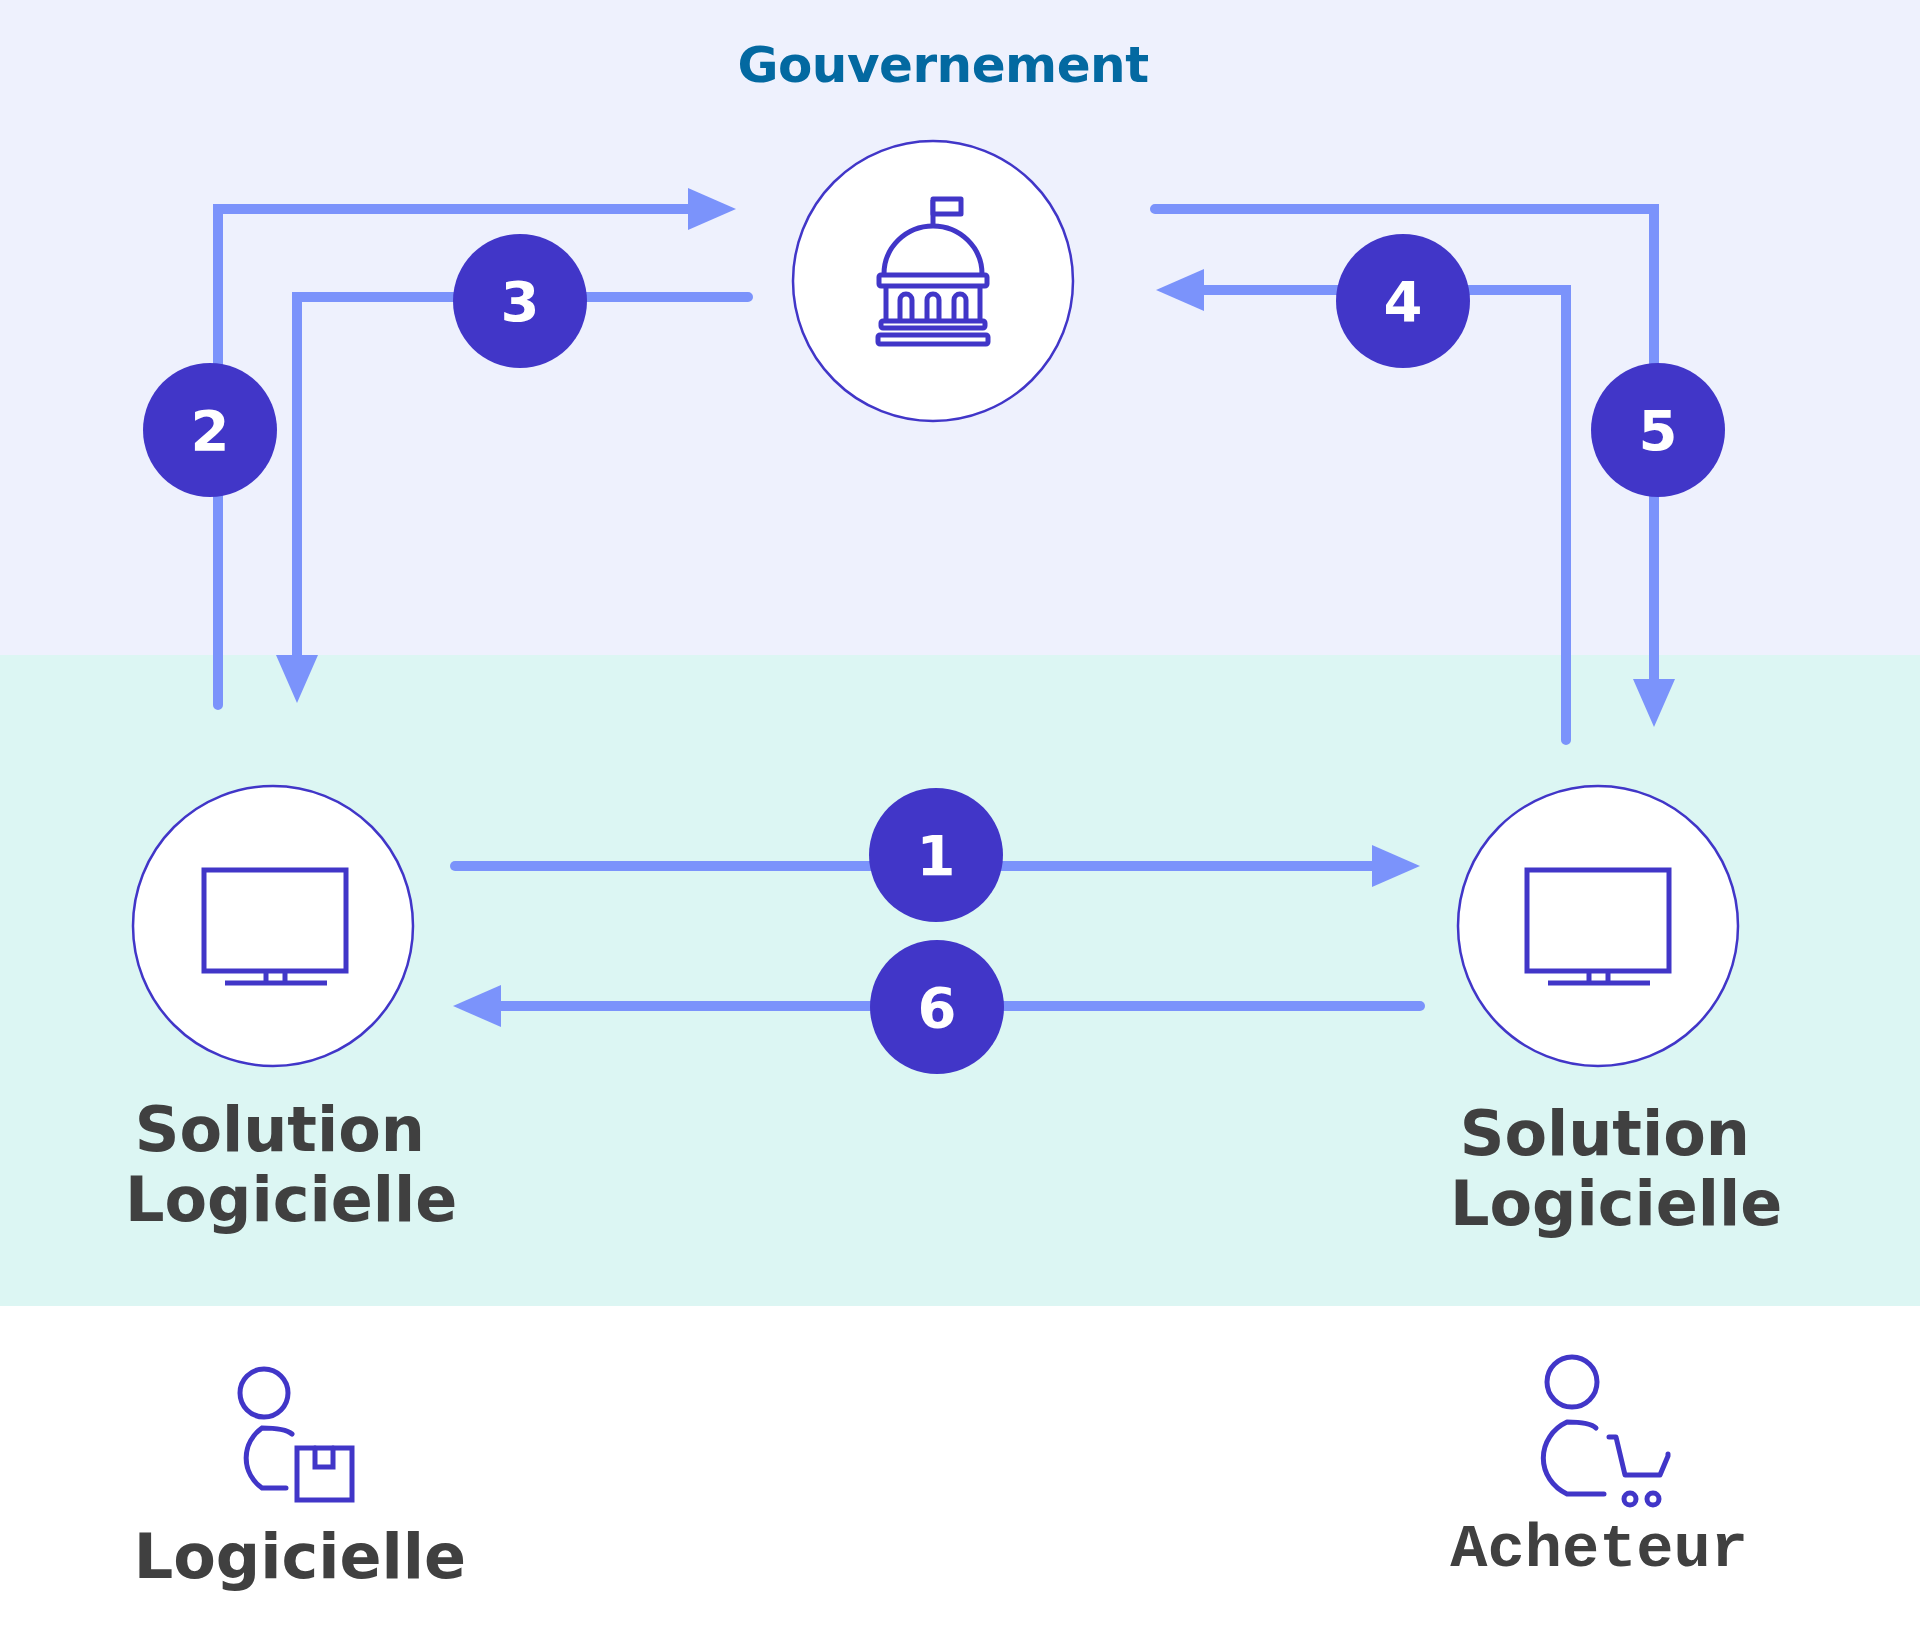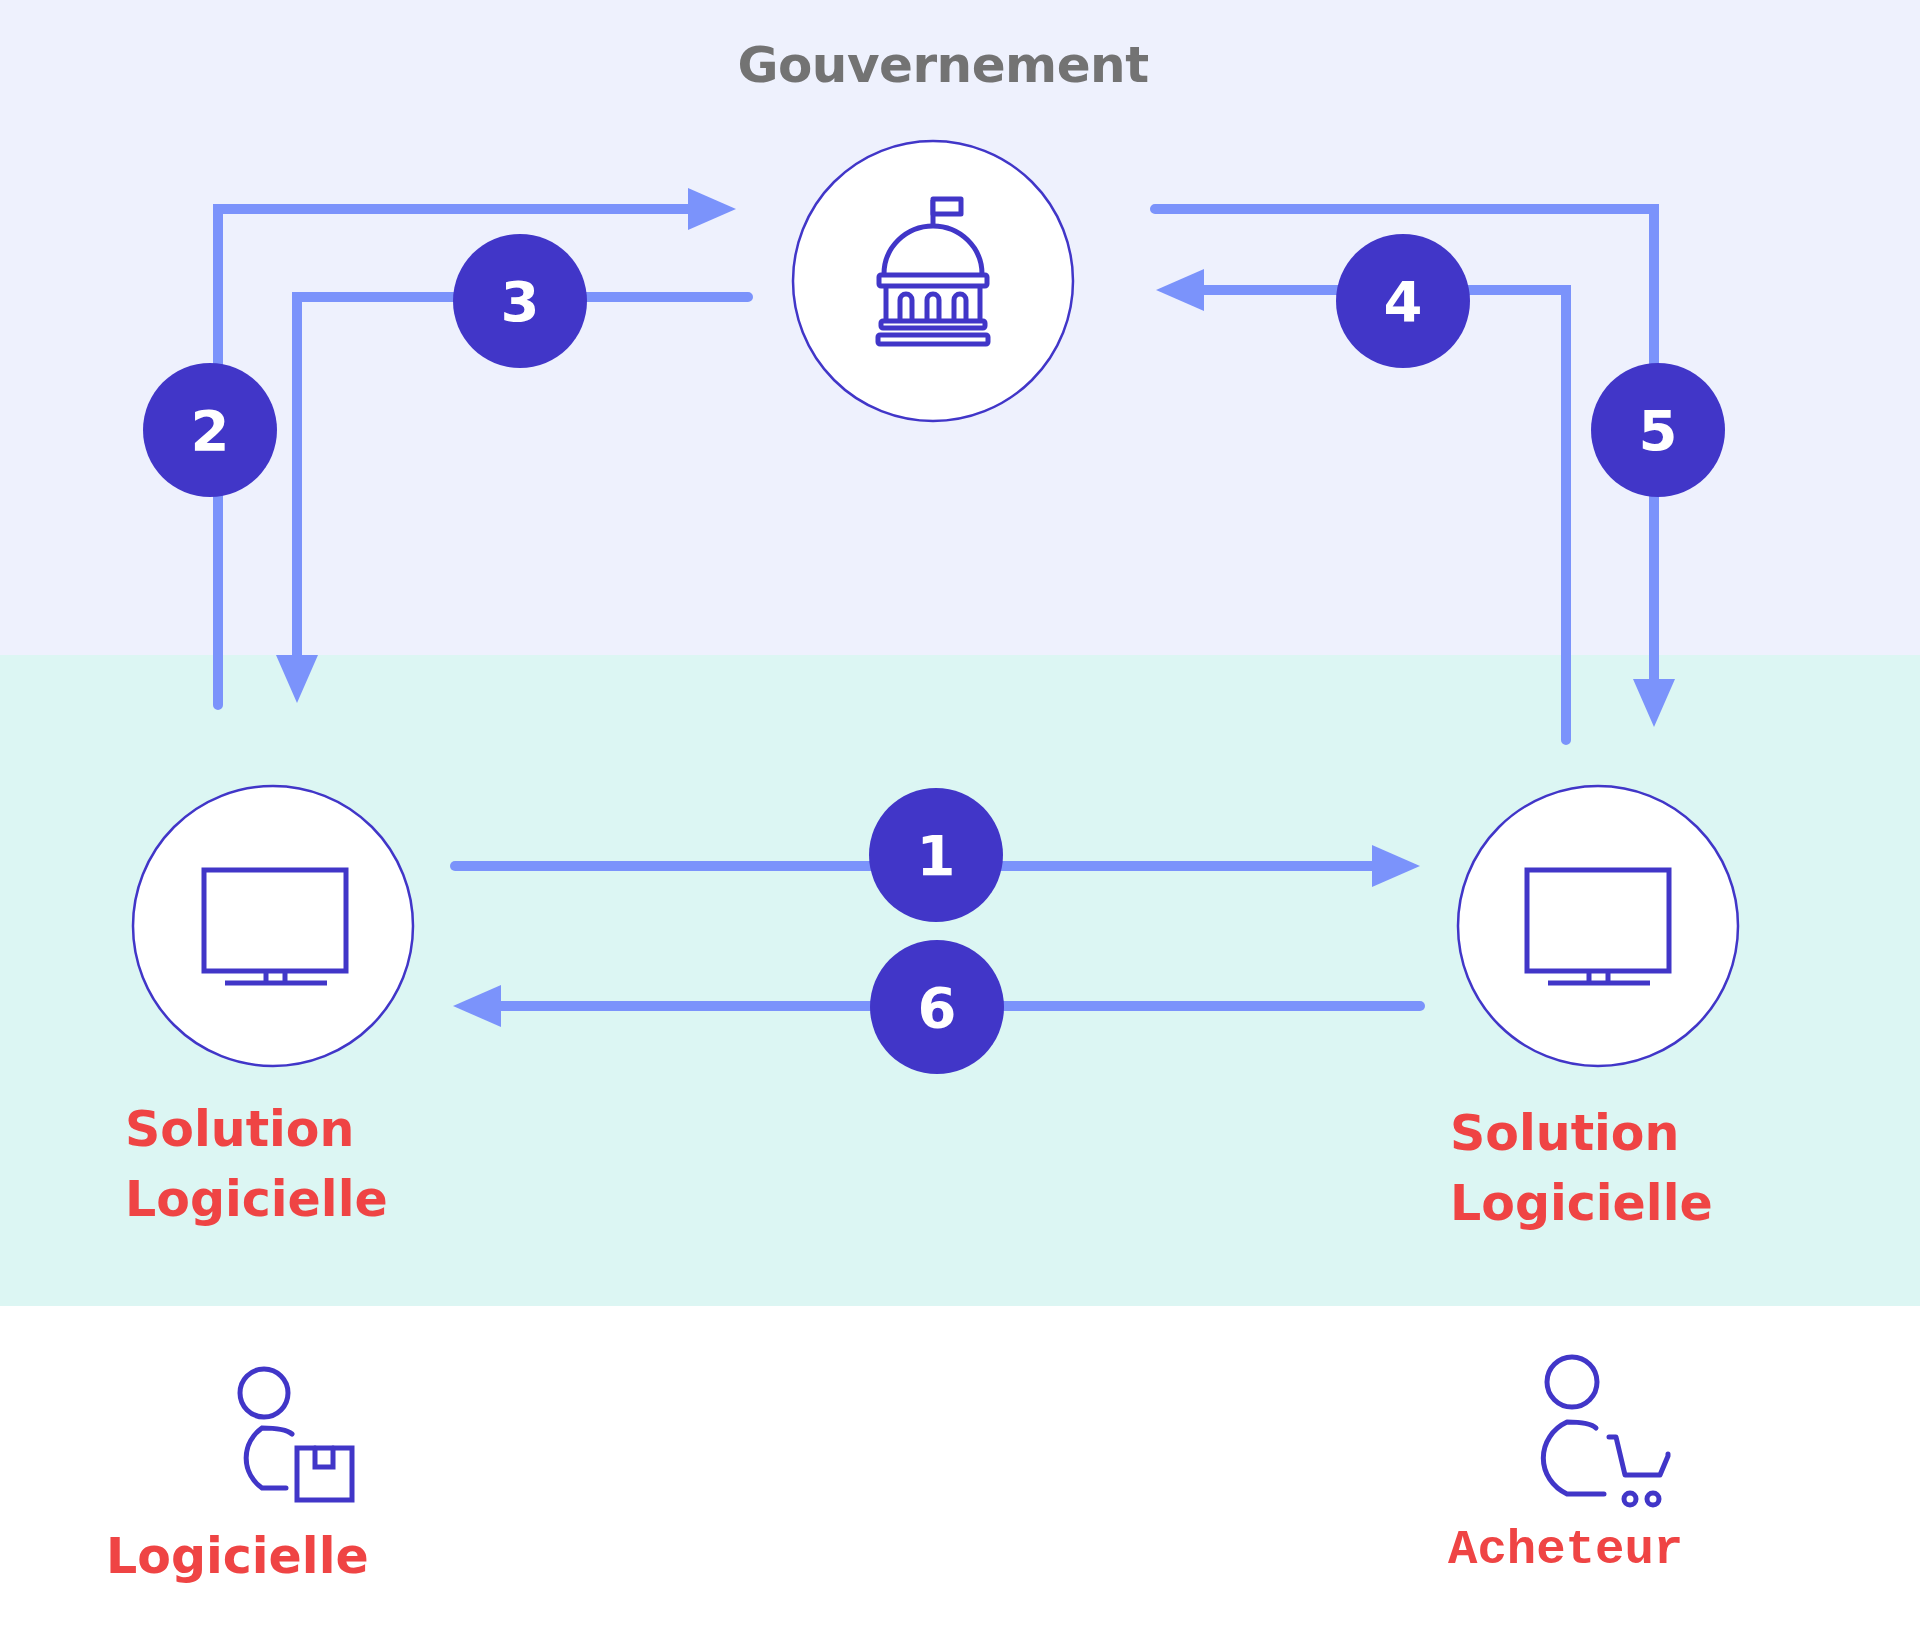--- a/index.html
+++ b/index.html
@@ -1,23 +1,23 @@
 <!DOCTYPE html>
 <html><head>
 <meta charset="utf-8">
 <style>
   html, body { margin:0; padding:0; }
   body { width:1920px; height:1636px; position:relative; overflow:hidden; background:#ffffff;
          font-family:"DejaVu Sans", "Liberation Sans", sans-serif; }
   .band-top { position:absolute; left:0; top:0; width:1920px; height:655px; background:#eef1fd; }
   .band-mid { position:absolute; left:0; top:655px; width:1920px; height:651px; background:#dcf6f3; }
   svg.diagram { position:absolute; left:0; top:0; }
-  .lbl { position:absolute; font-weight:bold; text-align:left; color:#ef4444; font-size:49px; line-height:70px; }
+  .lbl { position:absolute; font-weight:bold; text-align:right; color:#404040; font-size:62px; line-height:70px; }
   .gov-title { position:absolute; left:733px; top:36px; width:420px; text-align:center; font-weight:bold;
-               font-size:50px; color:#737373; letter-spacing:-0.5px; }
+               font-size:50px; color:#0369a1; letter-spacing:-0.5px; }
   .badge-text { font-family:"DejaVu Sans", sans-serif; font-weight:bold; font-size:56px; fill:#ffffff; }
 </style>
 </head>
 <body>
 
 <div class="band-top"></div>
 <div class="band-mid"></div>
 
 <svg class="diagram" width="1920" height="1636" viewBox="0 0 1920 1636">
   <defs>

